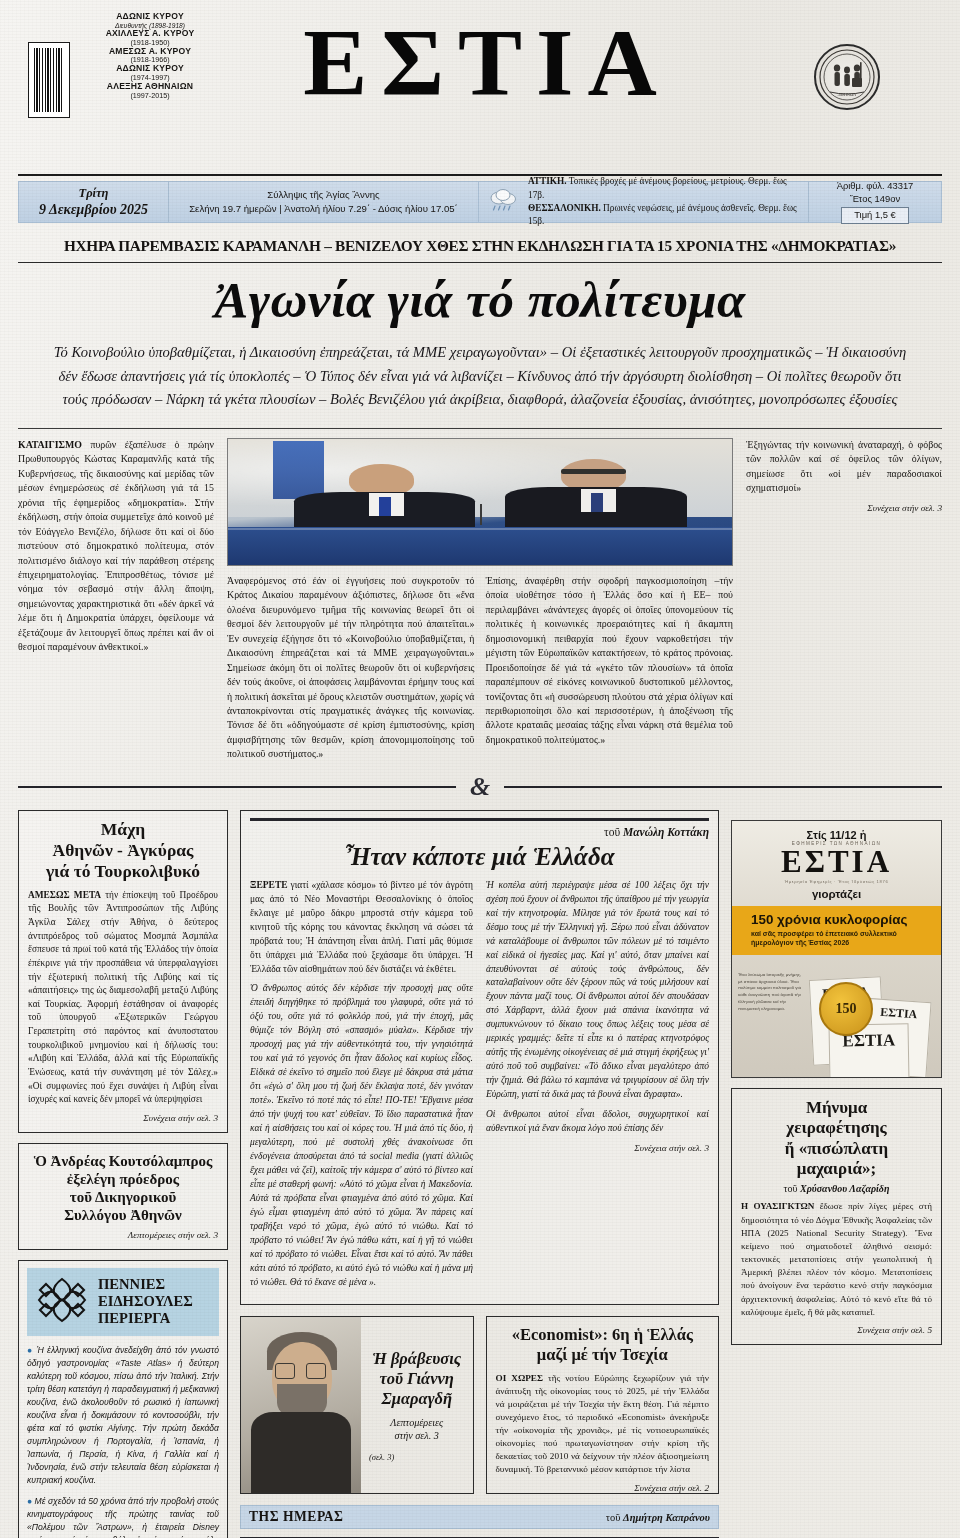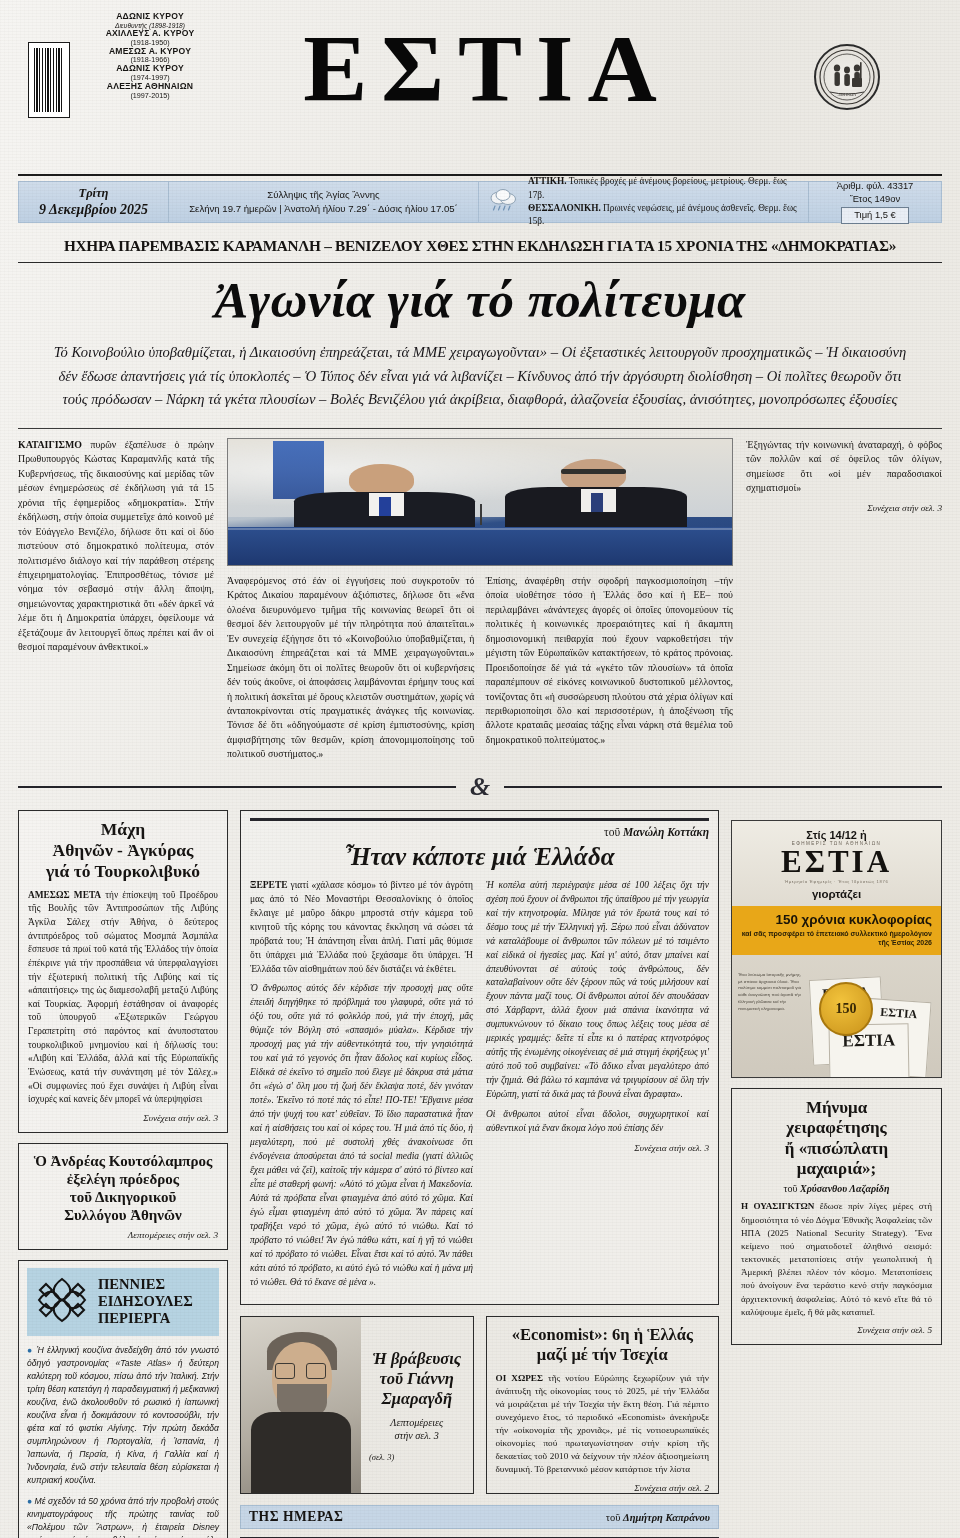--- a/index.html
+++ b/index.html
@@ -20,21 +20,21 @@
   }
   .noise {
     position: absolute; inset: 0; pointer-events: none;
     background-image:
       repeating-linear-gradient(0deg, rgba(120,115,105,.035) 0 1px, transparent 1px 3px),
       repeating-linear-gradient(90deg, rgba(140,135,125,.025) 0 1px, transparent 1px 4px);
     mix-blend-mode: multiply;
   }
 
   
-  .masthead { position: relative; height: 172px; padding-top: 20px; }
+  .masthead { position: relative; height: 172px; padding-top: 14px; }
   .barcode {
     position: absolute; left: 10px; top: 42px;
     width: 42px; height: 76px;
     border: 1.3px solid #1a1a1a; background: #fff;
     display: flex; align-items: center; justify-content: center;
   }
   .barcode .bars {
     width: 30px; height: 64px;
     background: repeating-linear-gradient(90deg,
       #111 0 1px, #fff 1px 2px, #111 2px 4px, #fff 4px 5px,
@@ -368,22 +368,22 @@
   }
   .ad .ad-micro2 {
     font-family: "Liberation Sans", sans-serif;
     font-size: 4.2px; letter-spacing: .6px; color: #7b7366; margin-top: 2px;
   }
   .ad .ad-cel {
     font-family: "Liberation Sans", sans-serif;
     font-weight: 700; font-size: 11.5px; margin-top: 4px;
   }
   .ad .ad-band {
-    margin-top: 6px; background: #e8a718; padding: 6px 9px 7px;
-    text-align: right;
+    margin-top: 6px; background: #e8a718; padding: 6px 19px 7px;
+    text-align: left;
   }
   .ad .ad-band .b1 {
     font-family: "Liberation Sans", sans-serif;
     font-weight: 700; font-size: 13.4px; color: #1a1408;
   }
   .ad .ad-band .b2 {
     font-family: "Liberation Sans", sans-serif;
     font-weight: 700; font-size: 7px; line-height: 1.35; color: #2a2008;
     margin-top: 2px;
   }
@@ -771,21 +771,21 @@
         </div>
         <div class="imeras-title">Περί τοῦ ἀλύτου ἀγροτικοῦ, διά θαλάσσης!</div>
 
       </div>
     </div>
 
     <div>
 
       <div class="ad">
         <div class="ad-top">
-          <div class="ad-when">Στίς 14/12 ἡ</div>
+          <div class="ad-when">Στίς 11/12 ἡ</div>
           <div class="ad-micro">ΕΦΗΜΕΡΙΣ ΤΩΝ ΑΘΗΝΑΙΩΝ</div>
           <div class="ad-logo">ΕΣΤΙΑ</div>
           <div class="ad-micro2">Ἡμερησία Ἐφημερίς · Ἔτος Ἱδρύσεως 1876</div>
           <div class="ad-cel">γιορτάζει</div>
         </div>
         <div class="ad-band">
           <div class="b1">150 χρόνια κυκλοφορίας</div>
           <div class="b2">καί σᾶς προσφέρει τό ἐπετειακό συλλεκτικό ἡμερολόγιον τῆς Ἑστίας 2026</div>
         </div>
         <div class="ad-bottom">

